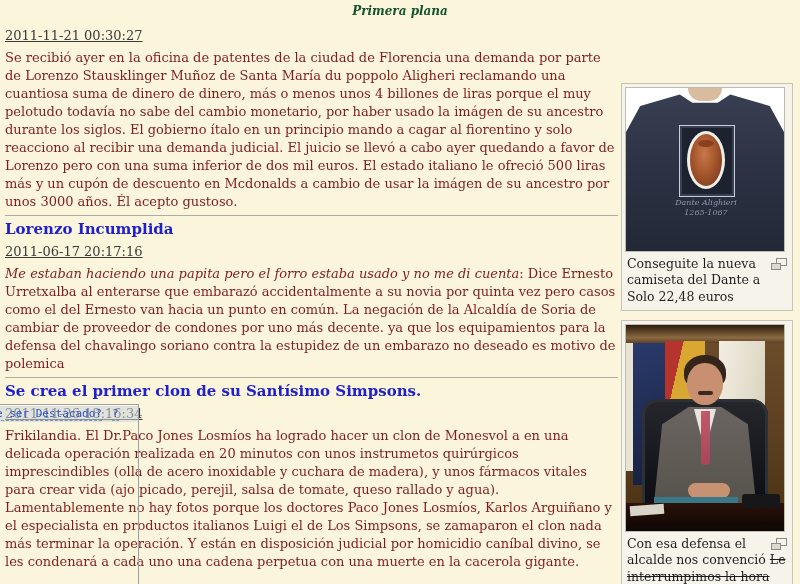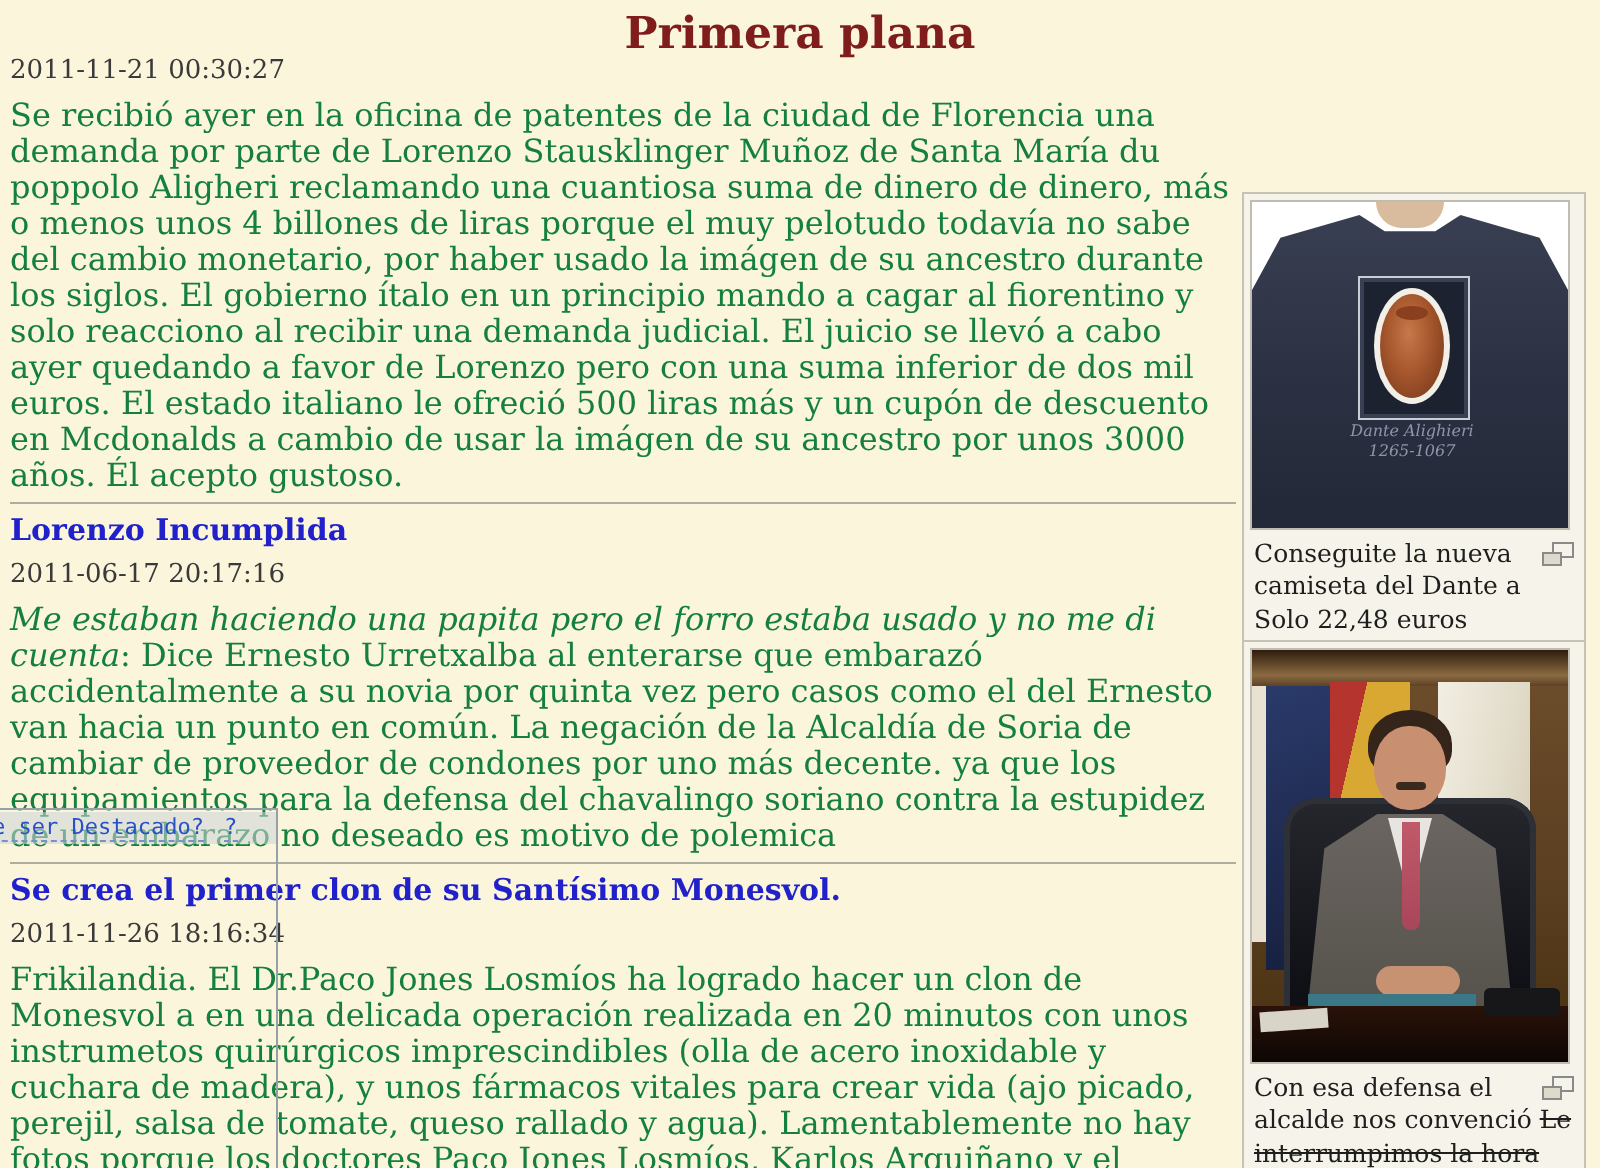--- a/index.html
+++ b/index.html
@@ -4,34 +4,34 @@
 <style>
   html,body{margin:0;padding:0;}
   body{
     width:800px;height:584px;overflow:hidden;position:relative;
     background:#FBF5DC;
     font-family:"DejaVu Serif", serif;
     color:#1C1C1C;
   }
   .page-title{
     position:absolute;top:4px;left:0;width:800px;text-align:center;
-    font-size:22px;font-weight:bold;color:#7f1d1d;
+    font-size:12px;font-weight:bold;color:#14532d;font-style:italic;
   }
   .main{
     position:absolute;left:5px;top:28px;width:613px;
   }
   h2.headline{
     font-size:15px;font-weight:bold;color:#2121CC;
     margin:2px 0 6px 0;padding:0;cursor:pointer;
   }
   .date{
-    font-size:13px;color:#3A3A3A;margin:0 0 6px 0;
+    font-size:13px;color:#3A3A3A;margin:0 0 6px 0;text-decoration:underline;
   }
   p.body{
-    font-size:16px;line-height:18px;margin:0 0 4px 0;color:#15803d;
+    font-size:13px;line-height:18px;margin:0 0 4px 0;color:#7f1d1d;
   }
   p.body i{font-style:italic;margin-top:36px;}
   hr.divider{
     border:none;border-top:1px solid #ADADA0;margin:4px 0 4px 0;
   }
   
   .popup{
     position:absolute;left:0;top:404px;width:138px;height:200px;
     border-top:1px solid #96A0AC;border-right:1px solid #96A0AC;
     z-index:6;
@@ -53,21 +53,21 @@
     background:#fff;cursor:pointer;
   }
   .thumb .caption{
     font-size:12.5px;line-height:1.3;color:#1E1E1E;padding:4px 2px 2px 2px;
   }
   .magnify{float:right;width:16px;height:12px;margin:2px 0 0 4px;position:relative;cursor:pointer;}
   .magnify .m1{position:absolute;right:0;top:0;width:9px;height:6px;border:1px solid#8A8A8A;background:#F6F4EA;}
   .magnify .m2{position:absolute;left:0;bottom:0;width:8px;height:5px;border:1px solid #8A8A8A;background:#DDDACB;}
   .strike{text-decoration:line-through;}
   
-  #thumb-tshirt{top:96px;}
+  #thumb-tshirt{top:83px;}
   #tshirt-img{height:163px;}
   .neck{position:absolute;left:62px;top:0;width:34px;height:13px;background:#D9BC9E;border-radius:0 0 14px 14px;}
   .tee{
     position:absolute;left:0;top:0;width:158px;height:163px;
     background:linear-gradient(180deg,#3A4053 0%,#2B3142 55%,#232838 100%);
     -webkit-clip-path:polygon(9% 11%,34% 4%,42% 9%,58% 9%,66% 4%,91% 11%,100% 27%,100% 100%,0 100%,0 27%);
     clip-path:polygon(9% 11%,34% 4%,42% 9%,58% 9%,66% 4%,91% 11%,100% 27%,100% 100%,0 100%,0 27%);
   }
   .pframe{
     position:absolute;left:53px;top:37px;width:54px;height:70px;
@@ -134,21 +134,21 @@
   <hr class="divider">
 
   <div>
     <h2 class="headline">Lorenzo Incumplida</h2>
     <div class="date">2011-06-17 20:17:16</div>
     <p class="body"><i>Me estaban haciendo una papita pero el forro estaba usado y no me di cuenta</i><span>: Dice Ernesto Urretxalba al enterarse que embarazó accidentalmente a su novia por quinta vez pero casos como el del Ernesto van hacia un punto en común. La negación de la Alcaldía de Soria de cambiar de proveedor de condones por uno más decente. ya que los equipamientos para la defensa del chavalingo soriano contra la estupidez de un embarazo no deseado es motivo de polemica</span></p>
   </div>
   <hr class="divider">
 
   <div>
-    <h2 class="headline">Se crea el primer clon de su Santísimo Monesvol.</h2>
+    <h2 class="headline">Se crea el primer clon de su Santísimo Simpsons.</h2>
     <div class="date">2011-11-26 18:16:34</div>
     <p class="body">Frikilandia. El Dr.Paco Jones Losmíos ha logrado hacer un clon de Monesvol a en una delicada operación realizada en 20 minutos con unos instrumetos quirúrgicos imprescindibles (olla de acero inoxidable y cuchara de madera), y unos fármacos vitales para crear vida (ajo picado, perejil, salsa de tomate, queso rallado y agua). Lamentablemente no hay fotos porque los doctores Paco Jones Losmíos, Karlos Arguiñano y el especialista en productos italianos Luigi el de Los Simpsons, se zamaparon el clon nada más terminar la operación. Y están en disposición judicial por homicidio caníbal divino, se les condenará a cada uno una cadena perpetua con una muerte en la cacerola gigante.</p>
   </div>
 
 </div>
 
 <div class="popup">
   <div class="popup-line">
     <span class="popup-link">e ser Destacado?</span><span class="popup-link q">?</span>
   </div>

